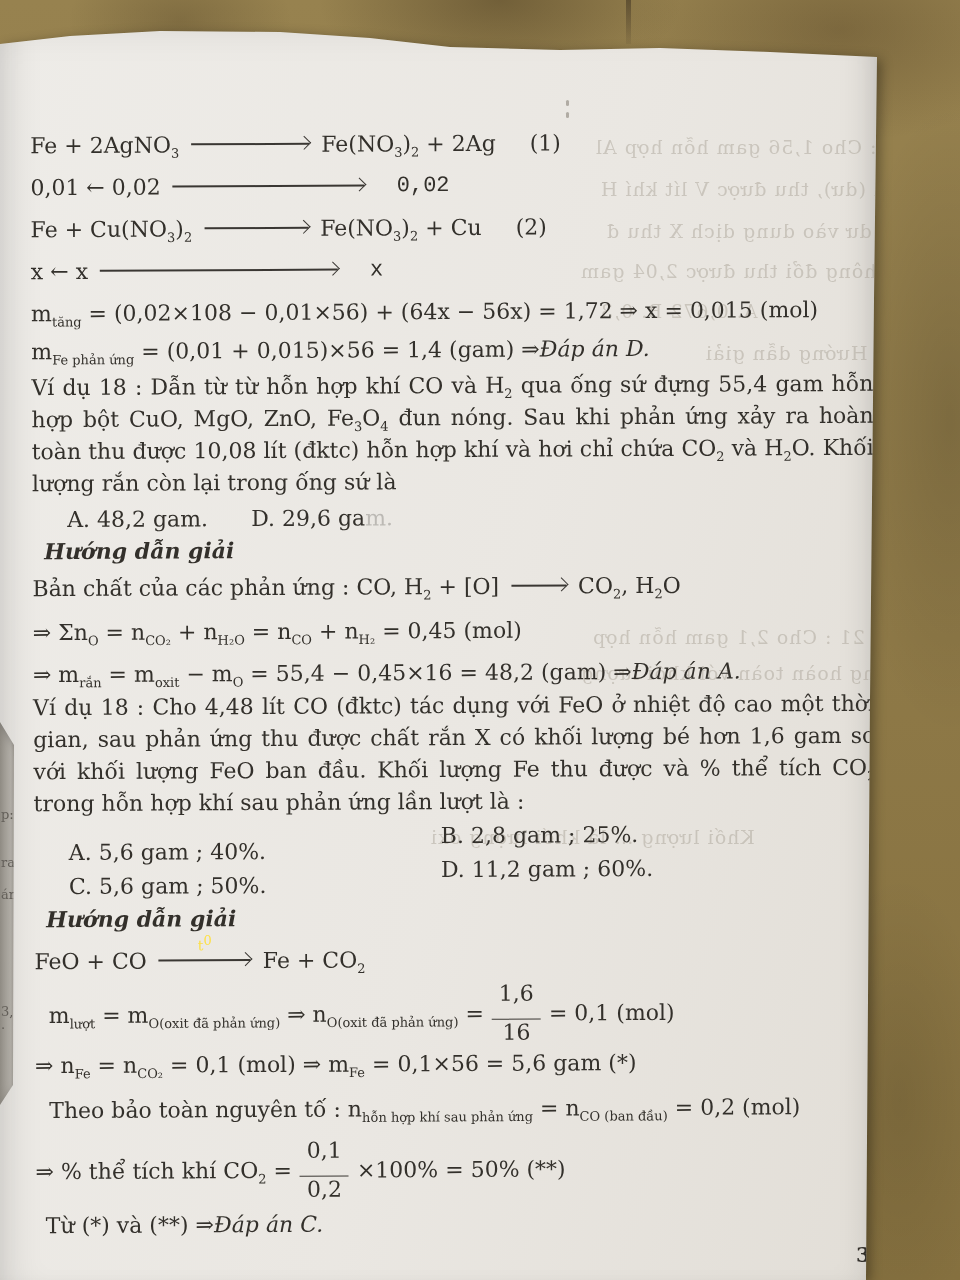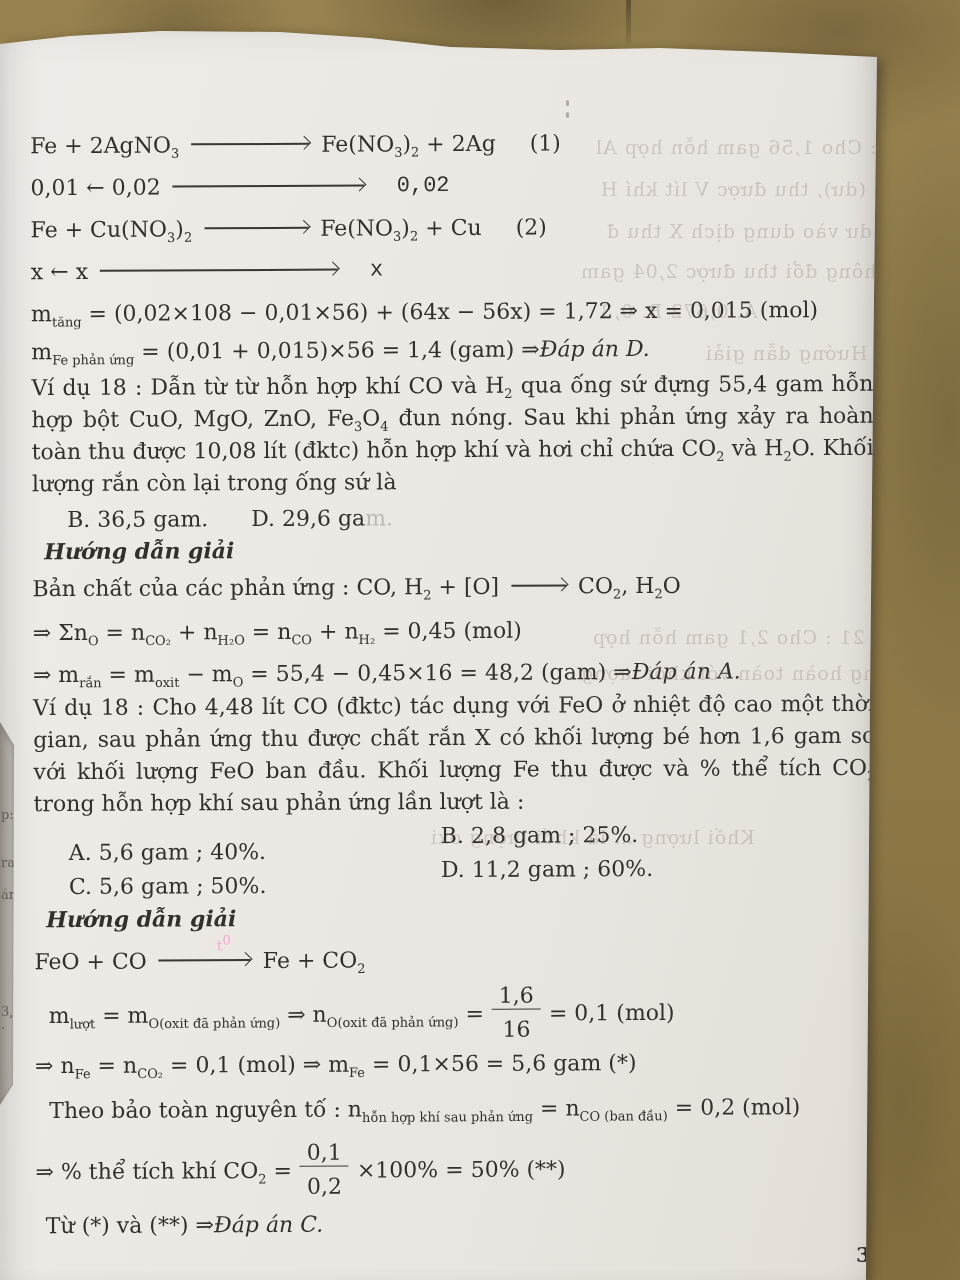--- a/index.html
+++ b/index.html
@@ -34,40 +34,40 @@
     transform:rotate(-0.3deg);transform-origin:40px 120px;}
   .row{display:flex;align-items:center;height:30px;font-size:22px;white-space:nowrap;}
   .row.tall{height:58px}
   sub{font-size:13px;line-height:0;}
   sup{font-size:13px;line-height:0;}
   .arr{position:relative;display:inline-block;height:1.7px;background:#3a3733;
     margin:0 12px;flex:none;}
   .arr::after{content:"";position:absolute;right:0;top:-5px;width:9px;height:9px;
     border-top:1.7px solid #3a3733;border-right:1.7px solid #3a3733;transform:rotate(45deg);}
   .arr .lbl{position:absolute;top:-22px;left:50%;transform:translateX(-50%);
-    font-size:14px;color:#f9a8d4;margin-left:19px;}
+    font-size:14px;color:#fde047;}
   .eqnum{margin-left:34px;}
   .gap-l{margin-left:20px;font-family:Liberation Mono, monospace;}
   .it{font-style:italic;}
   b{font-weight:normal;}
   .para{margin:0;width:842px;font-size:22px;line-height:32px;text-align:justify;
     color:#33302b;}
   .hdg{font-size:22px;font-weight:bold;font-style:italic;height:32px;margin-left:12px;}
   .opts4{display:flex;margin-left:35px;font-size:22px;height:30px;align-items:center;}
   .opts4 .opt{width:184px;white-space:nowrap;}
   .opts4 .opt:last-child{width:auto;}
   .fade{opacity:.25;}
   .opts2{display:grid;grid-template-columns:372px 1fr;row-gap:4px;margin-left:35px;
     margin-top:20px;font-size:22px;}
   .opts2 .opt{height:30px;white-space:nowrap;}
   .opts2 .opt.right{transform:translateY(-15px);}
   .frac{display:inline-flex;flex-direction:column;align-items:center;
     margin:0 8px;line-height:24px;font-size:22px;}
-  .frac .num{border-bottom:1.7px solid #3a3733;padding:0 7px 1px;}
-  .frac .den{padding-top:8px;}
+  .frac .num{border-bottom:1.7px solid #3a3733;padding:0 7px 13px;}
+  .frac .den{padding-top:1px;}
   .bleed{position:absolute;color:#a19a8d;opacity:.42;transform:scaleX(-1);
     font-size:19px;letter-spacing:1px;filter:blur(.5px);white-space:nowrap;}
   .page-num{position:absolute;left:856px;top:1242px;font-size:21px;font-weight:bold;
     color:#33302b;}
   .stray{position:absolute;width:3px;height:6px;background:#8b8479;border-radius:2px;
     opacity:.6;}
   
   .m-first{margin-top:130px}
   .mb12{margin-bottom:12px}.mb10{margin-bottom:10px}.mb8{margin-bottom:8px}
   .mb6{margin-bottom:6px}.mb4{margin-bottom:4px}.mb2{margin-bottom:2px}
@@ -138,21 +138,21 @@
       <div class="row mb6">
         <span>m<sub>Fe phản ứng</sub> = (0,01 + 0,015)×56 = 1,4 (gam) ⇒ </span>
         <span class="it">Đáp án D.</span>
       </div>
 
       <p class="para mb4">
         <b>Ví dụ 18 :</b><span> Dẫn từ từ hỗn hợp khí CO và H<sub>2</sub> qua ống sứ đựng 55,4 gam hỗn hợp bột CuO, MgO, ZnO, Fe<sub>3</sub>O<sub>4</sub> đun nóng. Sau khi phản ứng xảy ra hoàn toàn thu được 10,08 lít (đktc) hỗn hợp khí và hơi chỉ chứa CO<sub>2</sub> và H<sub>2</sub>O. Khối lượng rắn còn lại trong ống sứ là</span>
       </p>
 
       <div class="opts4 mb4">
-        <span class="opt"><b>B.</b><span> 36,5 gam.</span></span>
+        <span class="opt"><b>A.</b><span> 48,2 gam.</span></span>
         <span class="opt"><b>D.</b><span> 29,6 ga</span><span class="fade">m.</span></span>
       </div>
 
       <div class="hdg mb2">Hướng dẫn giải</div>
 
       <div class="row mb10" style="height:32px">
         <span>Bản chất của các phản ứng : CO, H<sub>2</sub> + [O]</span>
         <span class="arr" style="width:55px"></span>
         <span>CO<sub>2</sub>, H<sub>2</sub>O</span>
       </div>

